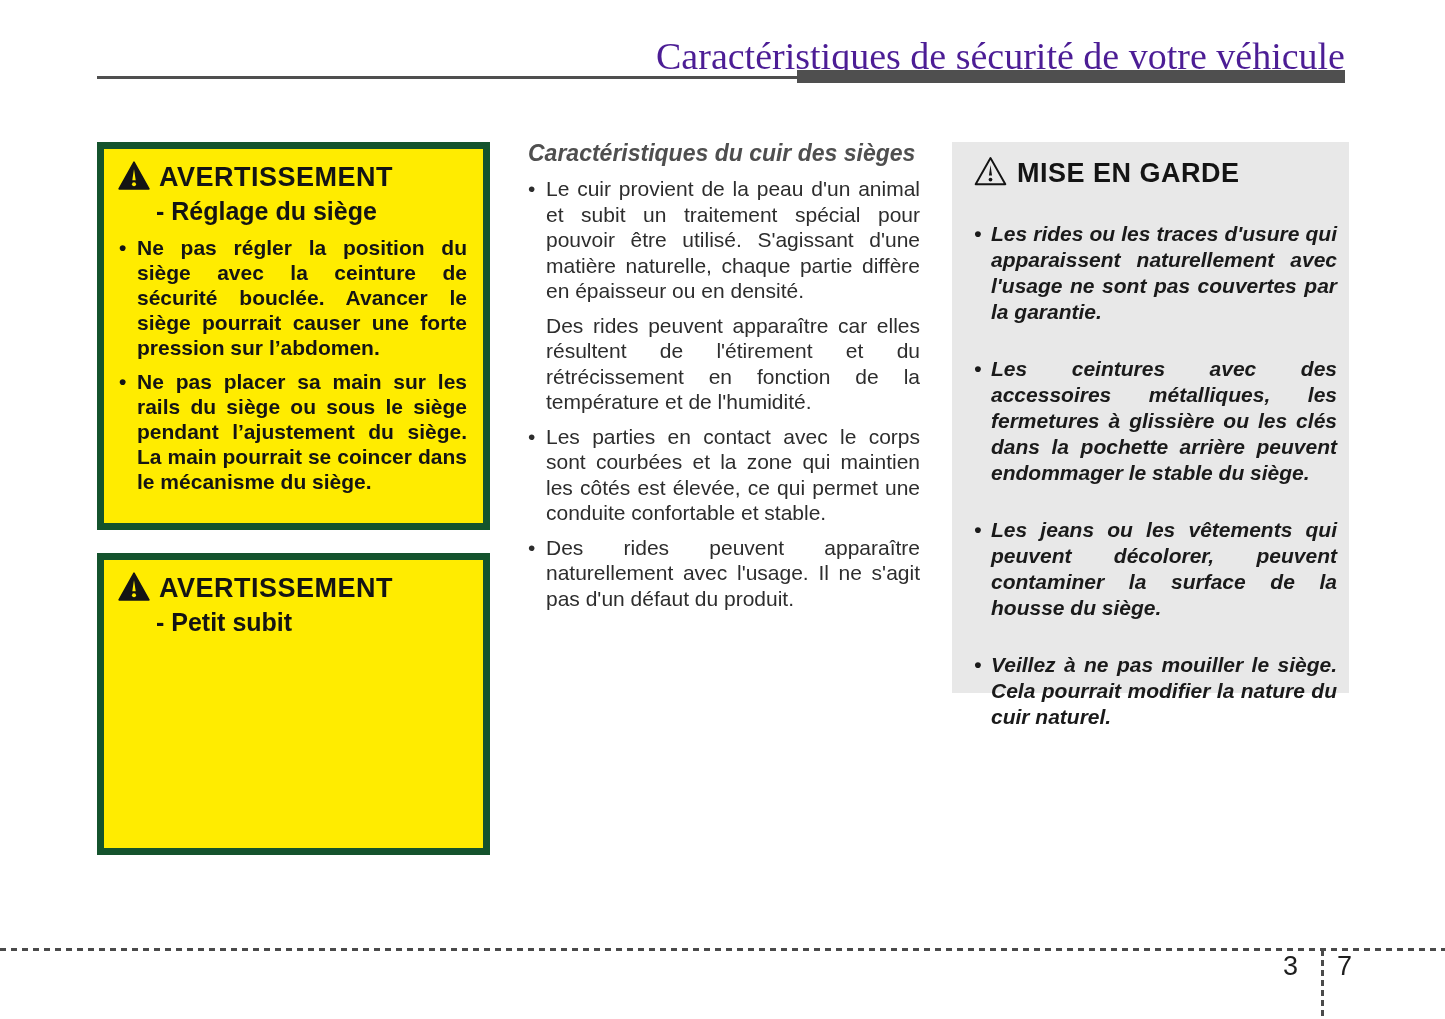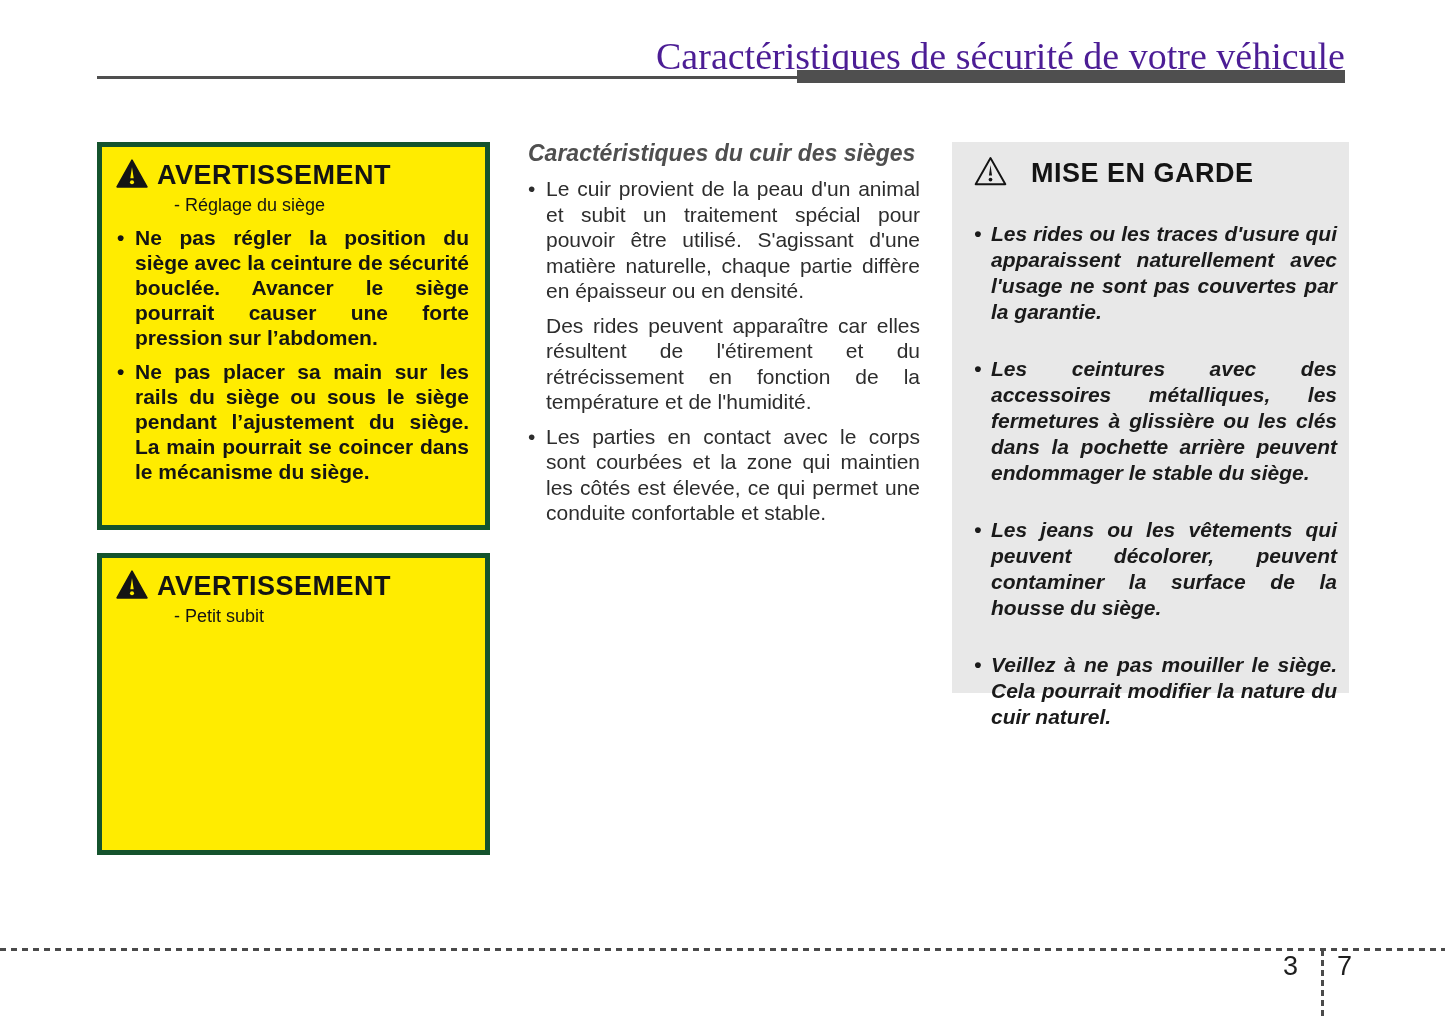--- a/index.html
+++ b/index.html
@@ -14,28 +14,28 @@
     position:absolute;top:34px;right:100px;
     font-family:"Liberation Serif", serif;
     font-size:38px;color:#4c1d95;white-space:nowrap;
   }
   .rule-thin{position:absolute;left:97px;top:76px;width:700px;height:3px;background:#4f4f4f;}
   .rule-thick{position:absolute;left:797px;top:70px;width:548px;height:13px;background:#4f4f4f;}
 
   
   .warning-box{
     position:absolute;left:97px;width:393px;box-sizing:border-box;
-    background:#ffec00;border:5px solid #14532d;
+    background:#ffec00;border:7px solid #14532d;
     padding:12px 16px 0 14px;color:#141414;
   }
   #warning-box-1{top:142px;height:388px;}
   #warning-box-2{top:553px;height:302px;}
   .box-title-row{display:flex;align-items:center;gap:9px;}
   .box-title{font-size:27px;font-weight:bold;letter-spacing:.5px;}
-  .box-subtitle{font-size:18px;font-weight:normal;margin:3px 0 9px 58px;}
+  .box-subtitle{font-size:25px;font-weight:bold;margin:3px 0 9px 38px;}
   .warning-item{
     position:relative;padding-left:19px;font-size:21px;line-height:25px;
     font-weight:bold;text-align:justify;margin-bottom:9px;
   }
   .warning-item::before{content:"\2022";position:absolute;left:1px;}
   .warning-body{font-size:21px;line-height:25px;font-weight:bold;text-align:justify;}
   .tri-icon{flex:0 0 auto;display:block;}
 
   
   .leather{position:absolute;left:528px;top:139px;width:392px;}
@@ -47,21 +47,21 @@
     position:relative;padding-left:18px;font-size:21px;line-height:25.5px;
     color:#2d2d2d;text-align:justify;margin-bottom:9px;
   }
   .leather-item.bulleted::before{content:"\2022";position:absolute;left:0;}
 
   
   .caution-box{
     position:absolute;left:952px;top:142px;width:397px;height:551px;
     box-sizing:border-box;background:#e8e8e8;padding:14px 12px 0 22px;
   }
-  .caution-title-row{display:flex;align-items:center;gap:24px;margin-bottom:11px;}
+  .caution-title-row{display:flex;align-items:center;gap:10px;margin-bottom:11px;}
   .caution-title{font-size:27px;font-weight:bold;color:#141414;letter-spacing:.5px;}
   .caution-item{
     position:relative;padding-left:17px;font-size:21px;line-height:26px;
     font-weight:bold;font-style:italic;color:#1a1a1a;text-align:justify;margin-bottom:9px;margin-top:31px;
   }
   .caution-item::before{content:"\2022";position:absolute;left:0;}
 
   
   .footer-hline{
     position:absolute;left:0;top:948px;width:1445px;height:3px;
@@ -109,20 +109,21 @@
     <span class="box-title">AVERTISSEMENT</span>
   </div>
   <div class="box-subtitle">- Petit subit</div>
 </div>
 
 <div class="leather">
   <div class="leather-heading">Caractéristiques du cuir des sièges</div>
   <div class="leather-item bulleted">Le cuir provient de la peau d'un animal et subit un traitement spécial pour pouvoir être utilisé. S'agissant d'une matière naturelle, chaque partie diffère en épaisseur ou en densité.</div>
   <div class="leather-item">Des rides peuvent apparaître car elles résultent de l'étirement et du rétrécissement en fonction de la température et de l'humidité.</div>
   <div class="leather-item bulleted">Les parties en contact avec le corps sont courbées et la zone qui maintien les côtés est élevée, ce qui permet une conduite confortable et stable.</div>
+  <div class="leather-item bulleted">Des rides peuvent apparaître naturellement avec l'usage. Il ne s'agit pas d'un défaut du produit.</div>
 </div>
 
 <div class="caution-box">
   <div class="caution-title-row">
     <span class="tri-icon">
       <svg width="33" height="30" viewBox="0 0 60 54">
         <path d="M30 3.5 L57 51 H3 Z" fill="none" stroke="#141414" stroke-width="3.5" stroke-linejoin="round"></path>
         <path d="M30 16 L32.8 35 H27.2 Z" fill="#141414"></path>
         <circle cx="30" cy="42.5" r="3.4" fill="#141414"></circle>
       </svg>

